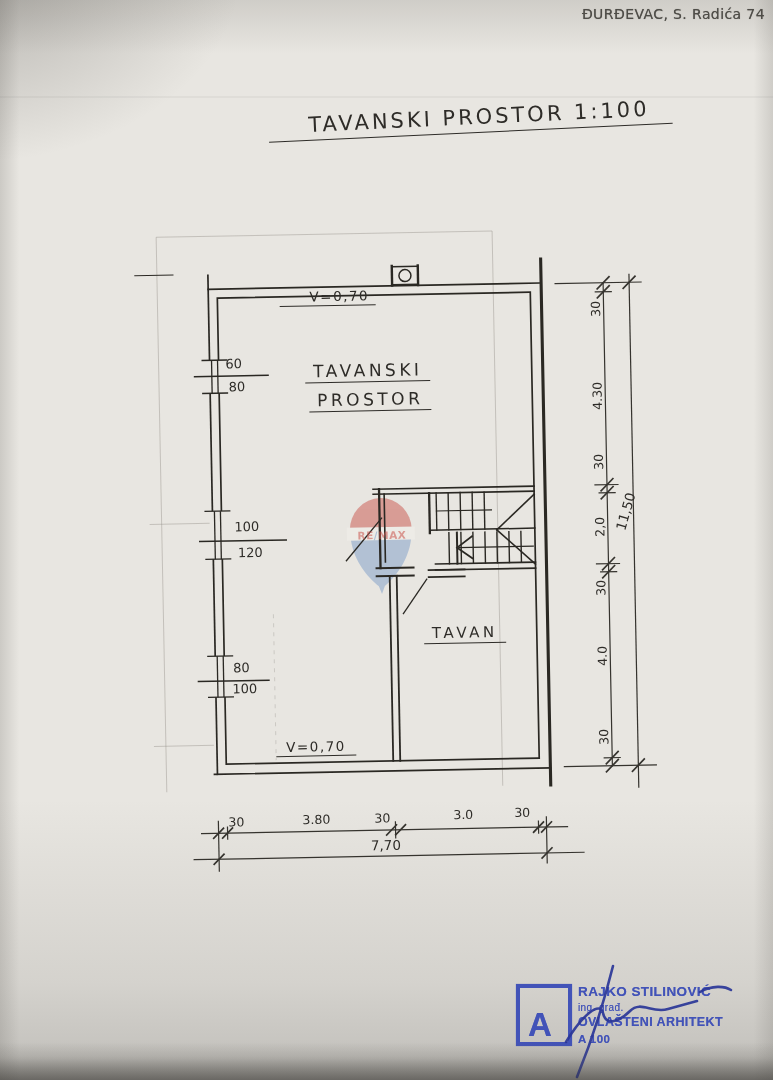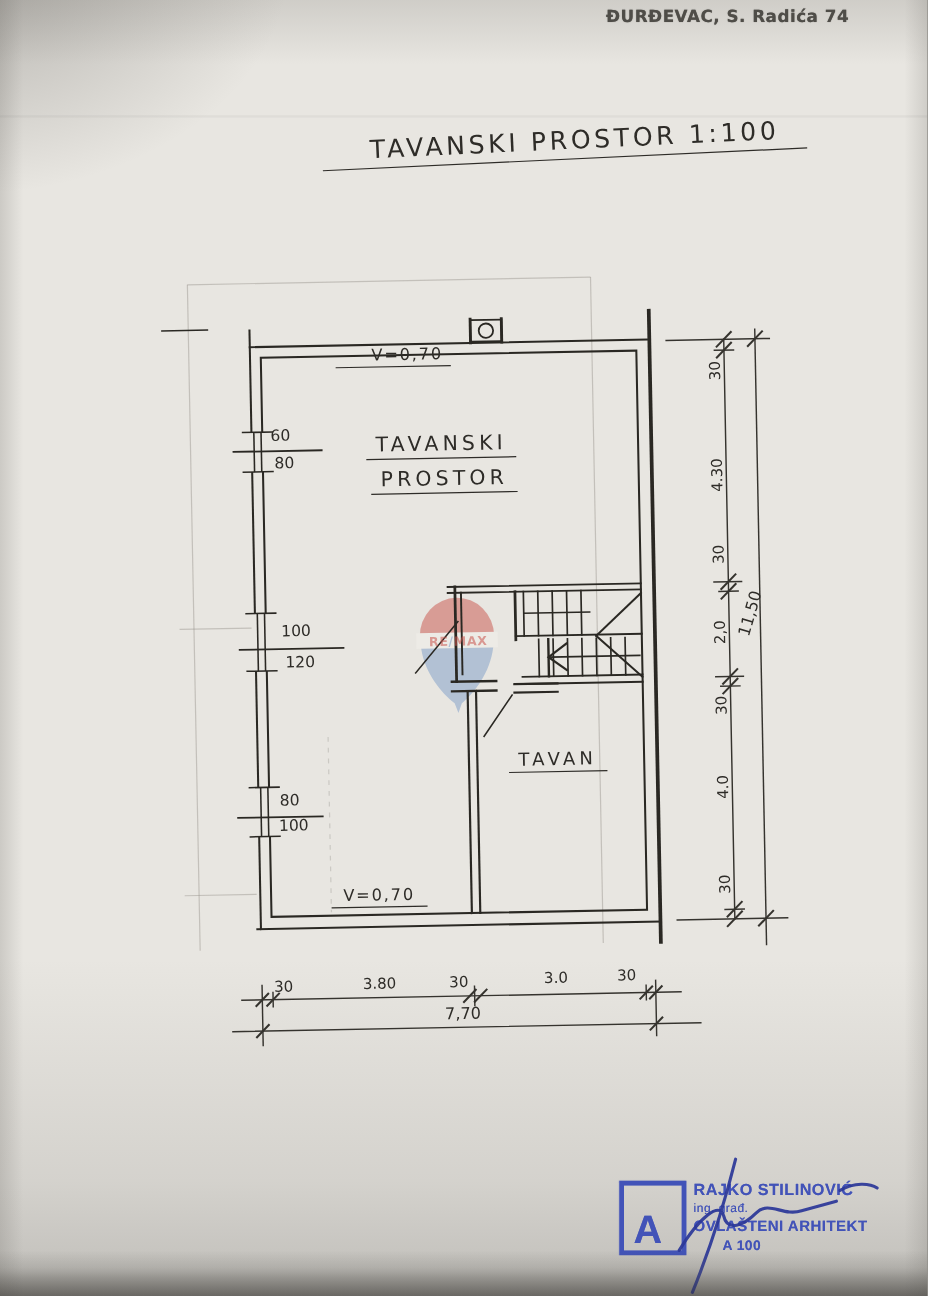--- a/index.html
+++ b/index.html
@@ -15,22 +15,22 @@
   }
   .crease{position:absolute;left:0;right:0;top:96px;height:2px;background:rgba(90,88,83,.06);}
   .bottom-fold{position:absolute;left:0;right:0;top:1042px;height:38px;
       background:linear-gradient(180deg, rgba(90,88,83,0), rgba(90,88,83,.22) 45%, rgba(55,53,49,.50) 100%);}
   .rot{position:absolute;left:0;top:0;width:773px;height:1080px;transform:rotate(-1.1deg);transform-origin:385px 540px;}
   svg{position:absolute;left:0;top:0;}
   .lbl{position:absolute;color:#2e2c28;white-space:nowrap;transform:translate(-50%,-50%);}
   .hand{font-family:"DejaVu Sans",sans-serif;}
   .u{border-bottom:1.6px solid #2e2c28;padding:0 8px 1px 8px;}
   .vert{transform:translate(-50%,-50%) rotate(-90deg);}
-  .hdr{position:absolute;left:505px;width:260px;text-align:left;color:#4f4d48;
-       font-weight:bold;font-size:14px;letter-spacing:.4px;text-shadow:0 0 .7px rgba(79,77,72,.8);}
+  .hdr{position:absolute;left:505px;width:260px;text-align:right;color:#4f4d48;
+       font-weight:normal;font-size:14px;letter-spacing:.4px;text-shadow:0 0 .7px rgba(79,77,72,.8);}
   .stamp-text{position:absolute;color:#4253b8;font-weight:bold;letter-spacing:.4px;
        text-shadow:0 0 .5px rgba(66,83,184,.7);}
   .wm-band{position:absolute;left:347px;top:529px;width:70px;text-align:center;
        font-size:10.5px;font-weight:bold;letter-spacing:.5px;opacity:.55;transform:none;}
 </style>
 </head>
 <body>
 
 <div class="sheet">
   <div class="crease"></div>
@@ -234,21 +234,21 @@
   </div>
 
   <div>
     <div style="position:absolute;left:516px;top:984px;width:48px;height:54px;border:4px solid #4253b8;
                 box-shadow:0 0 1px rgba(66,83,184,.6);">
       <span class="stamp-text" style="left:8px;top:18px;font-size:33px;font-family:'Liberation Sans',sans-serif;position:absolute;">A</span>
     </div>
     <div class="stamp-text" style="left:578px;top:984px;font-size:13.5px;font-family:'Liberation Sans',sans-serif;">RAJKO STILINOVIĆ</div>
     <div class="stamp-text" style="left:578px;top:1002px;font-size:10px;font-weight:normal;font-family:'Liberation Sans',sans-serif;">ing. građ.</div>
     <div class="stamp-text" style="left:578px;top:1015px;font-size:12.5px;font-family:'Liberation Sans',sans-serif;">OVLAŠTENI ARHITEKT</div>
-    <div class="stamp-text" style="left:578px;top:1033px;font-size:11.5px;font-family:'Liberation Sans',sans-serif;margin-left:24px;">A 100</div>
+    <div class="stamp-text" style="left:578px;top:1033px;font-size:11.5px;font-family:'Liberation Sans',sans-serif;">A 100</div>
   </div>
 
   <svg width="773" height="1080" viewBox="0 0 773 1080" style="pointer-events:none;">
     <g stroke="#2b3798" stroke-width="2.6" fill="none" stroke-linecap="round" opacity=".92">
       <path d="M613,966 C605,998 592,1040 577,1077"></path>
       <path d="M566,1042 C583,1014 600,1001 603,1013 C606,1027 620,1021 630,1011 C641,1000 652,1014 668,1009 C679,1006 690,1003 697,1001"></path>
       <path d="M700,992 C712,985 725,986 731,990"></path>
     </g>
   </svg>
 

